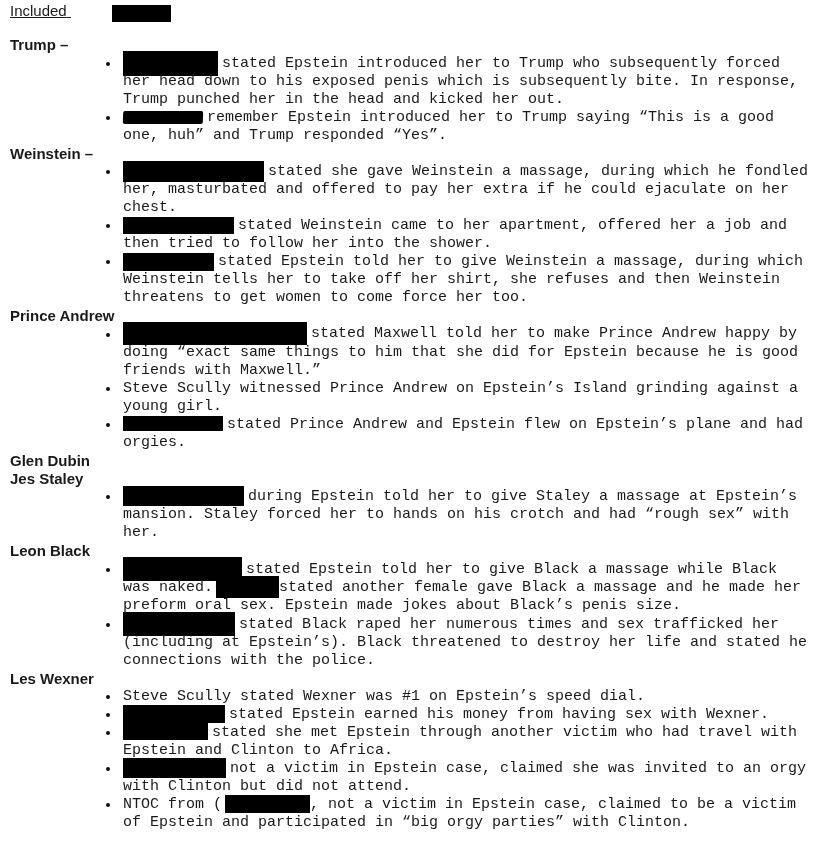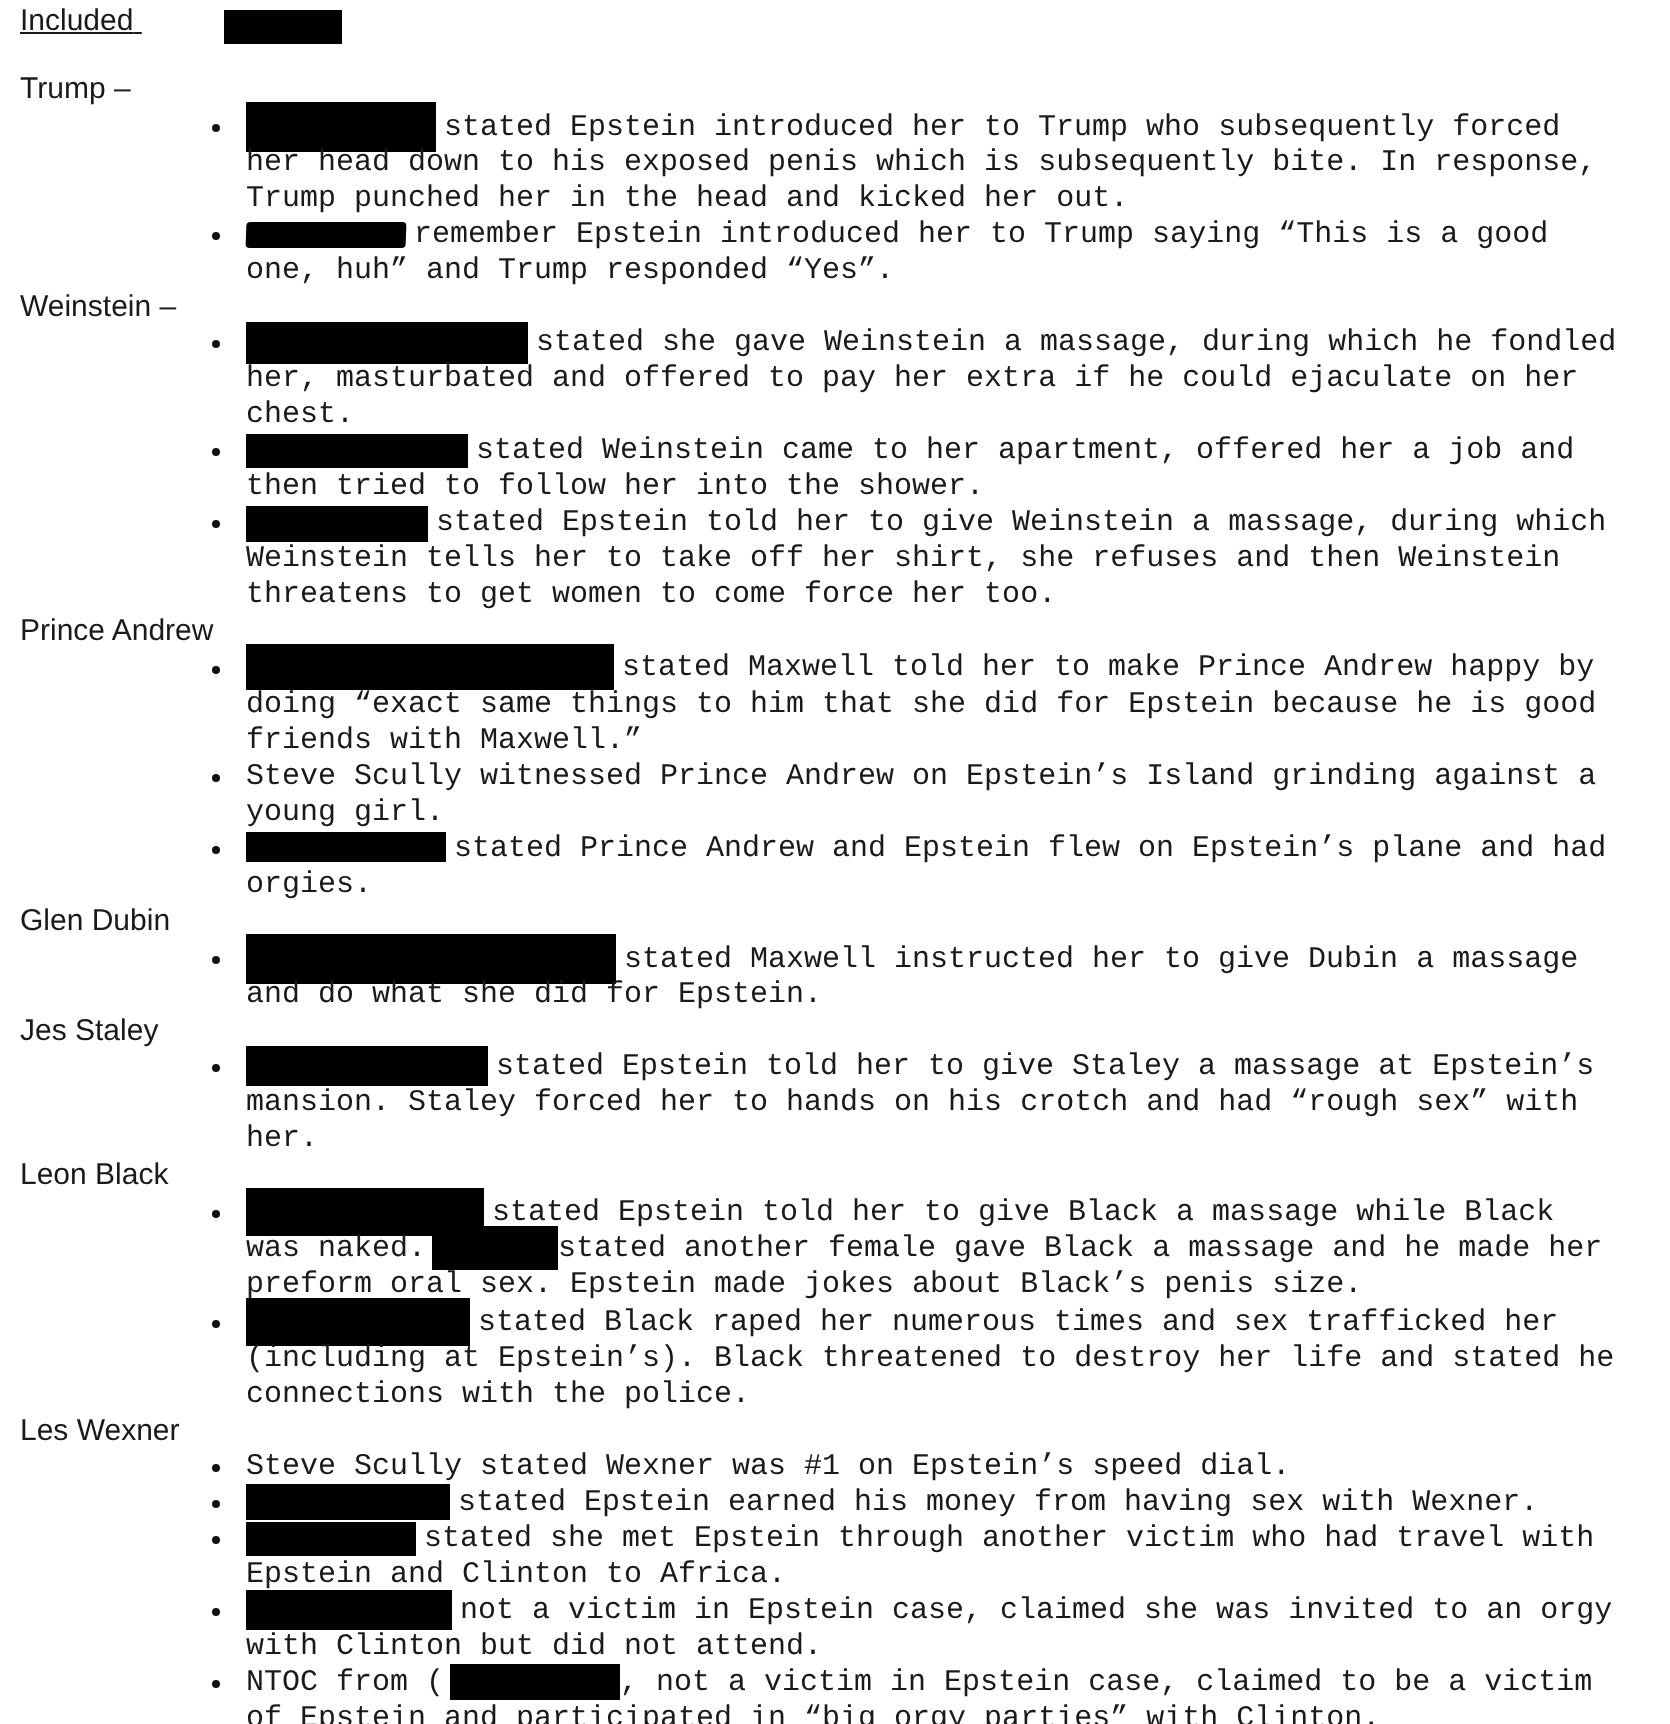--- a/index.html
+++ b/index.html
@@ -5,21 +5,21 @@
   html, body { margin: 0; padding: 0; }
   body {
     width: 835px; height: 862px; overflow: hidden;
     background: #ffffff;
     font-family: "Liberation Sans", "DejaVu Sans", sans-serif;
     font-size: 15px; line-height: 18px; color: #1a1a1a;
   }
   .page { padding: 2px 0 0 10px; }
   .top-row { margin-bottom: 16px; white-space: nowrap; text-decoration: underline; }
   .top-row .redaction { margin-left: 41px; vertical-align: text-bottom; }
-  .section-heading { margin: 0; font-weight: normal; }
+  .section-heading { margin: 0; font-weight: bold; }
   .section.gap-before { margin-top: 16px; }
   ul.bullet-list {
     margin: 0; padding: 0 22px 0 110px;
     list-style-position: outside;
     font-family: Liberation Mono, monospace;
   }
   ul.bullet-list li { margin: 0; padding-left: 3px; }
   ul.bullet-list li::marker { color: #111; font-size: 13px; }
   .redaction {
     display: inline-block; background: #000000;
@@ -58,29 +58,26 @@
     <div class="section-heading">Prince Andrew</div>
     <ul class="bullet-list">
           <li><span class="redaction" style="width: 184px; height: 23px; background: rgb(0, 0, 0);"></span><span>stated Maxwell told her to make Prince Andrew happy by doing “exact same things to him that she did for Epstein because he is good friends with Maxwell.”</span></li>
           <li><span>Steve Scully witnessed Prince Andrew on Epstein’s Island grinding against a young girl.</span></li>
           <li><span class="redaction" style="width: 100px; height: 15px; background: rgb(0, 0, 0);"></span><span>stated Prince Andrew and Epstein flew on Epstein’s plane and had orgies.</span></li>
         </ul>
   </div>
 
   <div class="section">
     <div class="section-heading">Glen Dubin</div>
-    <ul class="bullet-list">
-          <li><span class="redaction" style="width: 185px; height: 25px; background: rgb(0, 0, 0);"></span><span>stated Maxwell instructed her to give Dubin a massage and do what she did for Epstein.</span></li>
-        </ul>
   </div>
 
   <div class="section">
     <div class="section-heading">Jes Staley</div>
     <ul class="bullet-list">
-          <li><span class="redaction" style="width: 121px; height: 20px; background: rgb(0, 0, 0);"></span><span>stated Epstein told her to give Staley a massage at Epstein’s mansion. Staley forced her to hands on his crotch and had “rough sex” with her.</span></li>
+          <li><span class="redaction" style="width: 121px; height: 20px; background: rgb(0, 0, 0);"></span><span>during Epstein told her to give Staley a massage at Epstein’s mansion. Staley forced her to hands on his crotch and had “rough sex” with her.</span></li>
         </ul>
   </div>
 
   <div class="section">
     <div class="section-heading">Leon Black</div>
     <ul class="bullet-list">
           <li><span class="redaction" style="width: 119px; height: 24px; background: rgb(0, 0, 0);"></span><span>stated Epstein told her to give Black a massage while Black was naked.</span><span class="redaction trailing" style="width: 63px; height: 22px; background: rgb(0, 0, 0);"></span><span>stated another female gave Black a massage and he made her preform oral sex. Epstein made jokes about Black’s penis size.</span></li>
           <li><span class="redaction" style="width: 112px; height: 24px; background: rgb(0, 0, 0);"></span><span>stated Black raped her numerous times and sex trafficked her (including at Epstein’s). Black threatened to destroy her life and stated he connections with the police.</span></li>
         </ul>
   </div>

